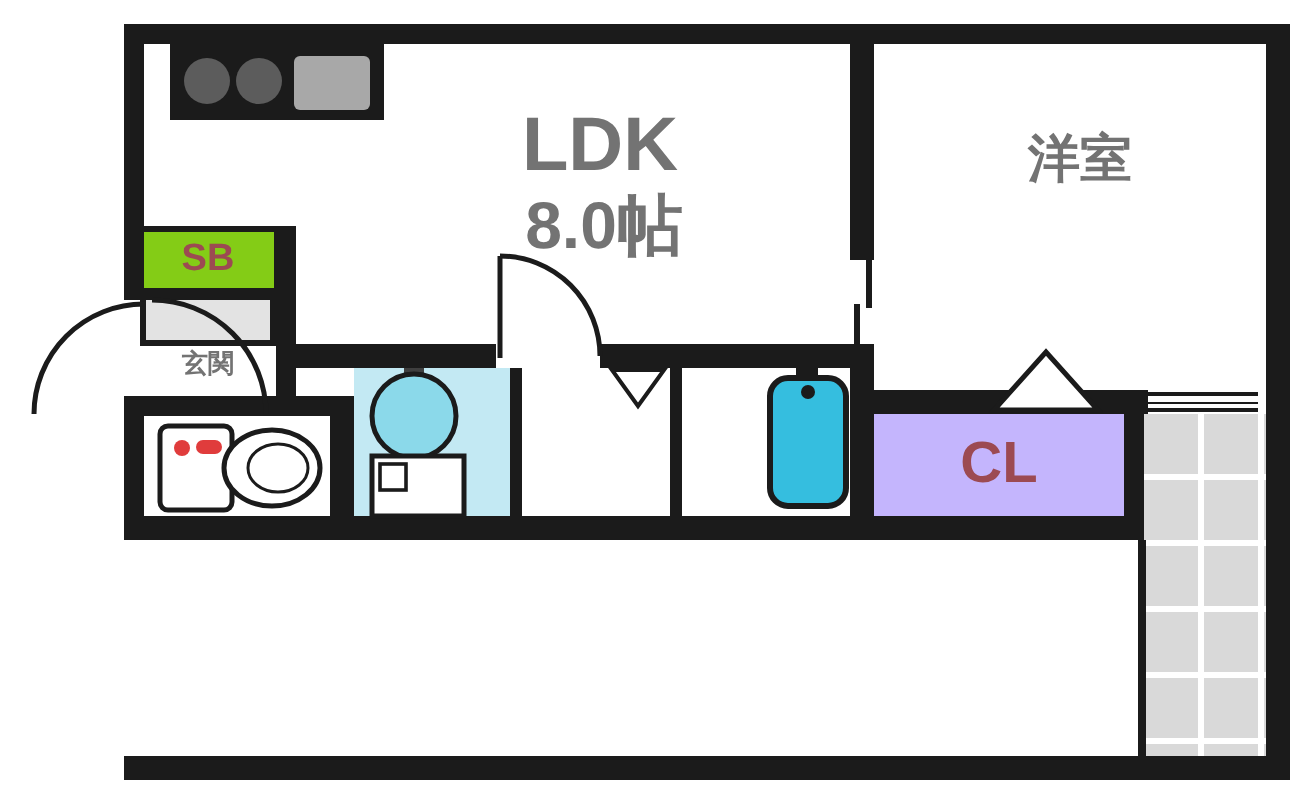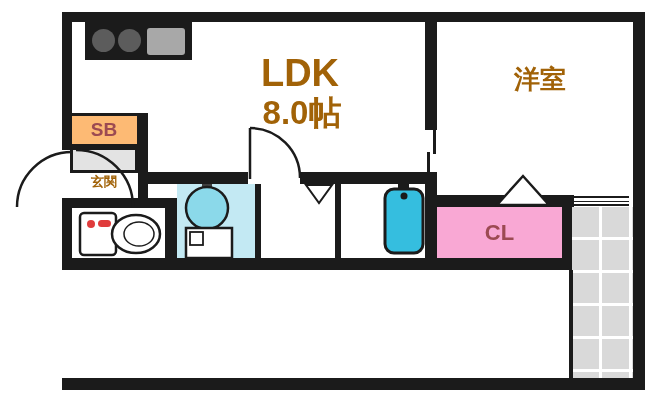--- a/index.html
+++ b/index.html
@@ -2,45 +2,45 @@
 <html><head>
 <meta charset="utf-8">
 <style>
   html,body{margin:0;padding:0;background:#fff;}
   #plan{
     position:relative;width:648px;height:400px;background:#ffffff;overflow:hidden;
     font-family:"Liberation Sans", sans-serif;
   }
   .abs{position:absolute;}
   .wall{position:absolute;background:#1b1b1b;}
-  .label{position:absolute;text-align:center;font-weight:bold;color:#a16207;line-height:1.05;}
+  .label{position:absolute;text-align:center;font-weight:bold;color:#737373;line-height:1.05;}
   .pinkbox{display:flex;align-items:center;justify-content:center;font-weight:bold;color:#9c4a52;}
   .balcony{
     background:#d9d9d9;
     background-image:
       repeating-linear-gradient(to bottom, transparent 0 30px, #ffffff 30px 33px),
       repeating-linear-gradient(to right, transparent 0 27px, #ffffff 27px 30px);
   }
   svg{position:absolute;left:0;top:0;}
   .stroke{fill:none;stroke:#1b1b1b;stroke-width:2.5;}
 </style>
 </head>
 <body>
 
 <div id="plan">
 
   <div class="abs" style="left:177px;top:184px;width:78px;height:74px;background:#c3e9f3;"></div>
 
-  <div class="abs pinkbox" style="left:437px;top:207px;width:125px;height:51px;background:#f9a8d4;font-size:22px;">
+  <div class="abs pinkbox" style="left:437px;top:207px;width:125px;height:51px;background:#c4b5fd;font-size:29px;">
     <span>CL</span>
   </div>
 
   <div class="abs balcony" style="left:572px;top:207px;width:61px;height:171px;"></div>
 
-  <div class="abs pinkbox" style="left:68px;top:113px;width:72px;height:34px;background:#fdba74;border:3px solid #1b1b1b;box-sizing:border-box;font-size:19px;">
+  <div class="abs pinkbox" style="left:68px;top:113px;width:72px;height:34px;background:#84cc16;border:3px solid #1b1b1b;box-sizing:border-box;font-size:19px;">
     <span>SB</span>
   </div>
 
   <div class="abs" style="left:70px;top:147px;width:68px;height:26px;background:#e3e3e3;border:3px solid #1b1b1b;box-sizing:border-box;"></div>
 
   <div class="abs" style="left:85px;top:22px;width:107px;height:38px;background:#1b1b1b;"></div>
   <div class="abs" style="left:92px;top:29px;width:23px;height:23px;border-radius:50%;background:#5c5c5c;"></div>
   <div class="abs" style="left:118px;top:29px;width:23px;height:23px;border-radius:50%;background:#5c5c5c;"></div>
   <div class="abs" style="left:147px;top:28px;width:38px;height:27px;background:#a8a8a8;border-radius:3px;"></div>
 

